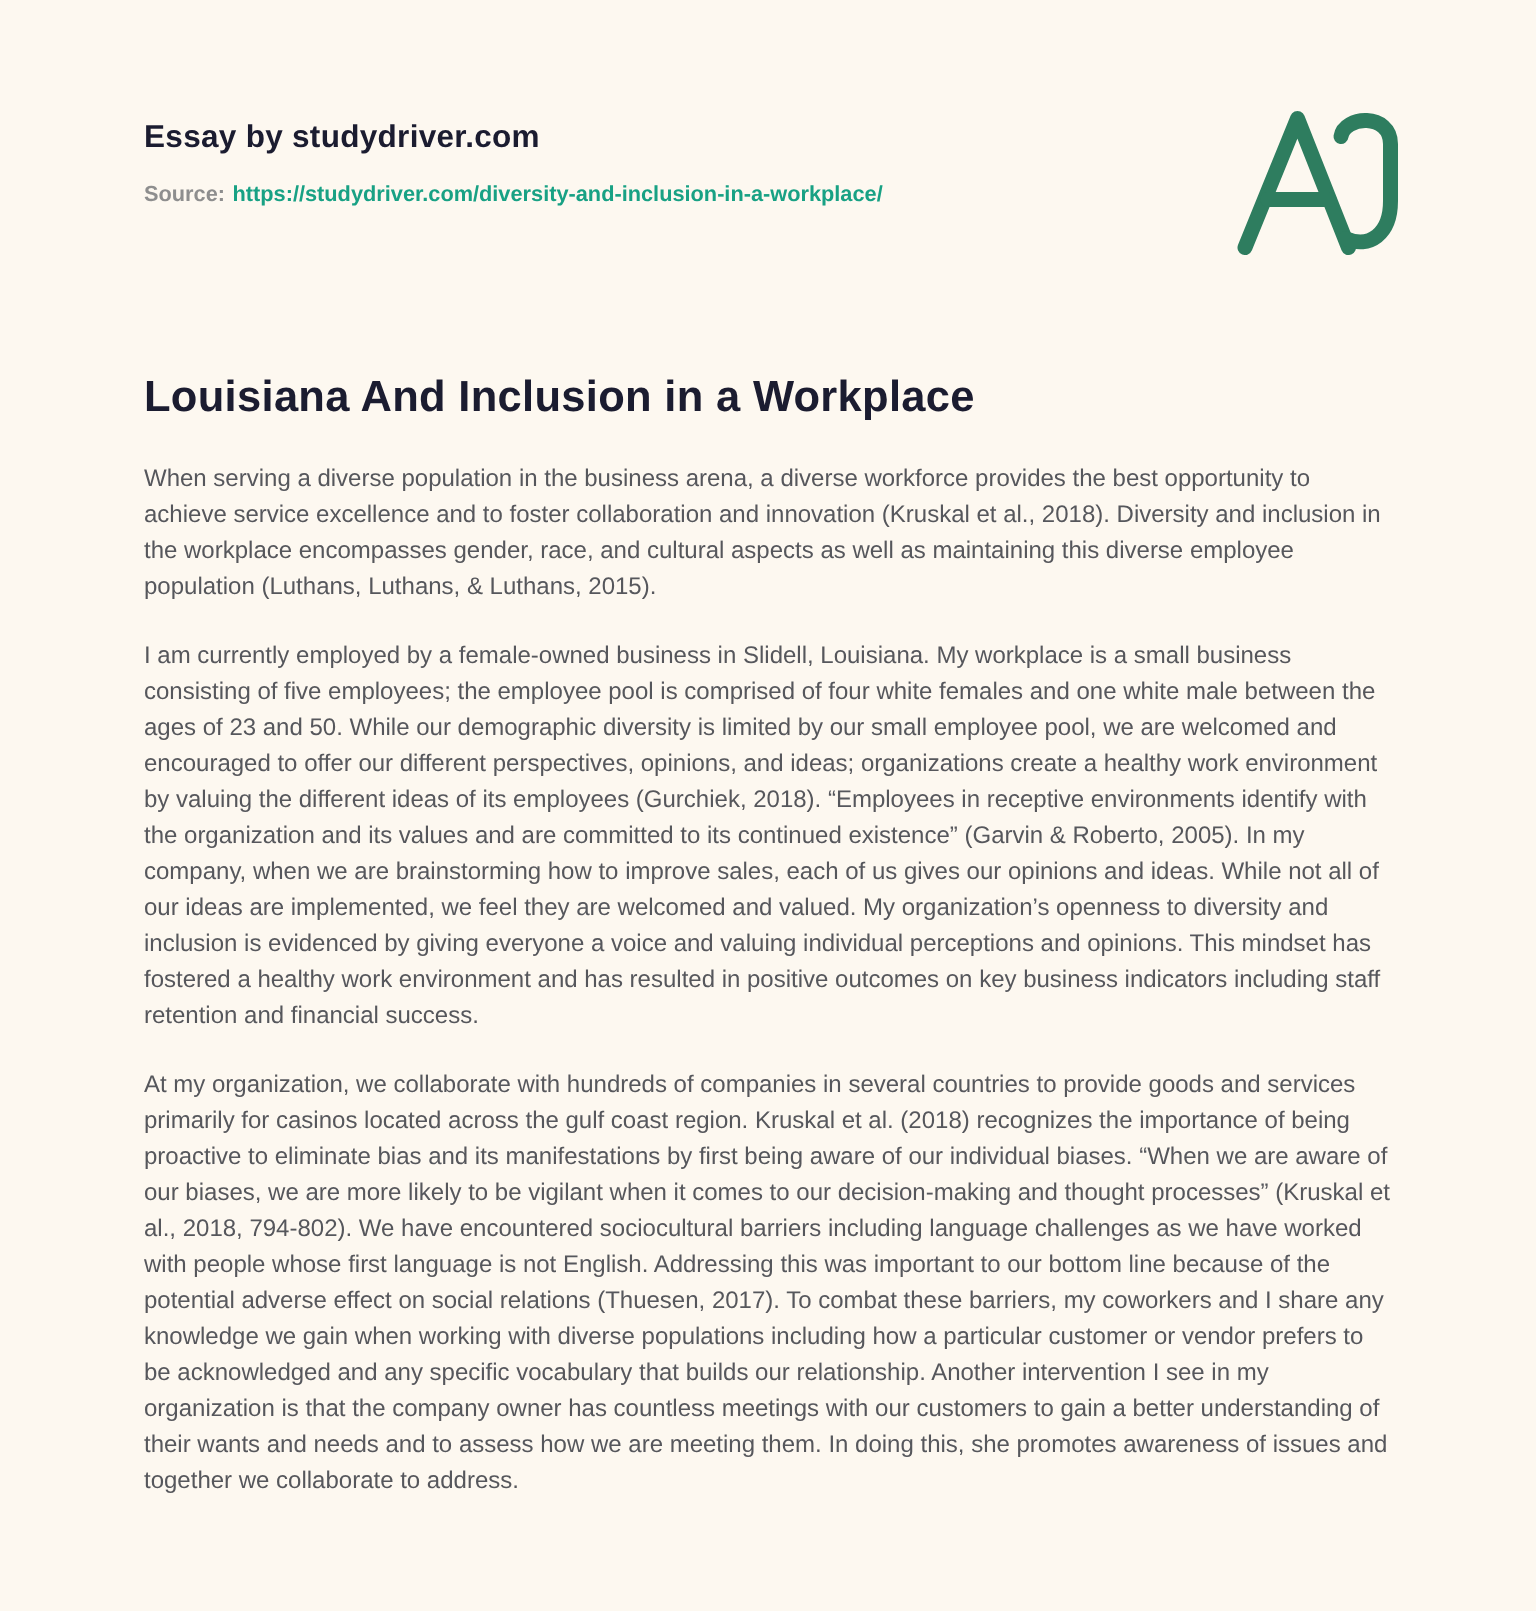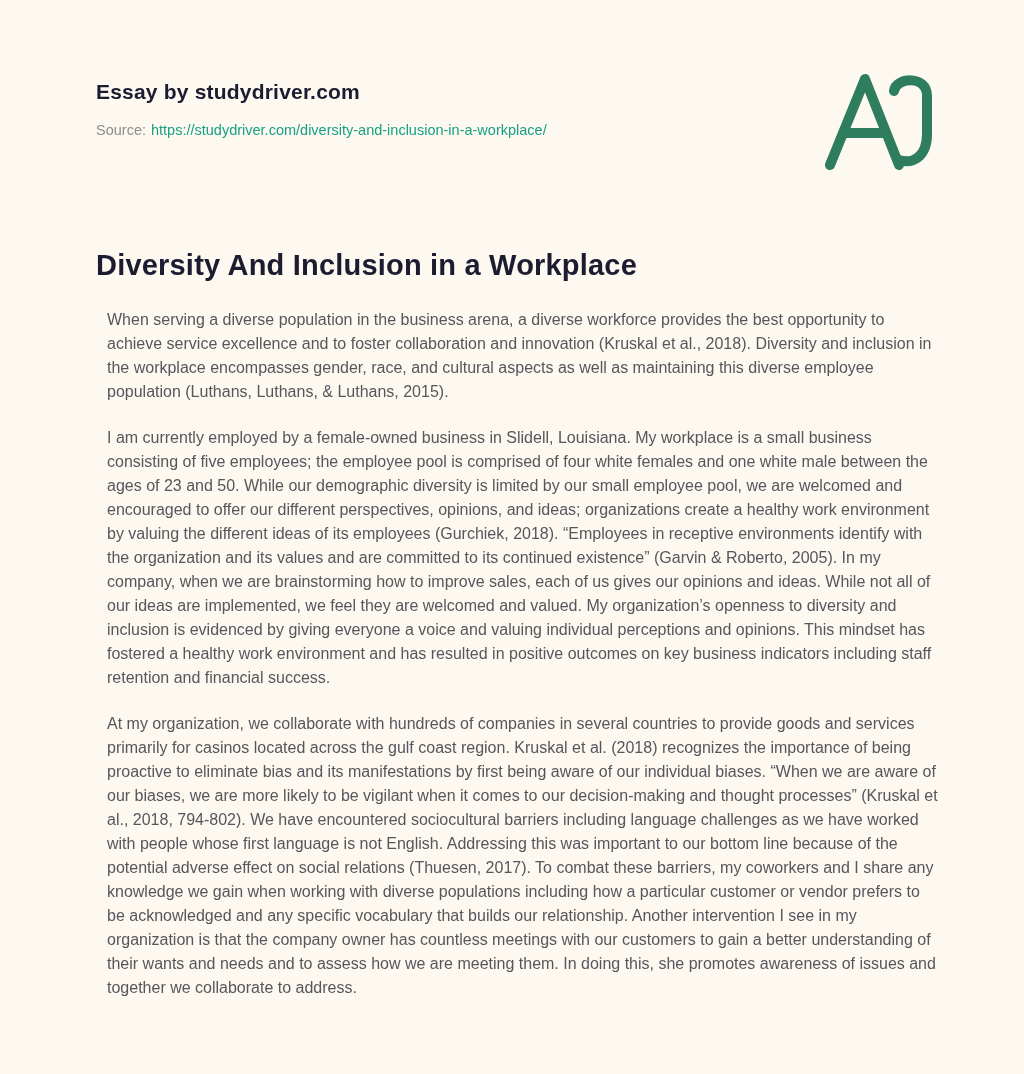--- a/index.html
+++ b/index.html
@@ -22,20 +22,21 @@
     margin: 0;
     font-size: 21px;
     font-weight: 700;
     color: var(--heading, #2e2e3f);
     letter-spacing: 0.2px;
   }
   .source-line {
     margin: 17px 0 0 0;
     font-size: 14.5px;
     line-height: 18px;
+    font-weight: bold;
   }
   .source-label { color: var(--source-label, #8e8e8e); margin-right: 5px; }
   .source-link { color: var(--link, #18a184); text-decoration: none; cursor: pointer; }
   .logo {
     position: absolute;
     top: -8px;
     right: -14px;
     width: 118px;
     height: 98px;
   }
@@ -46,21 +47,21 @@
     stroke-linejoin: round;
   }
   .title {
     margin: 110px 0 0 0;
     font-size: 29px;
     font-weight: 700;
     color: var(--heading, #1b1c30);
     letter-spacing: 0.2px;
   }
   .para {
-    margin: 22px 0 0 11px;
+    margin: 22px 0 0 0;
     width: 834px;
     font-size: 16px;
     line-height: 24px;
     color: var(--body-text, #56575c);
   }
   .para:first-of-type { margin-top: 26px; }
 </style>
 </head>
 <body>
 
@@ -77,21 +78,21 @@
     <div class="logo">
       <svg width="118" height="98" viewBox="0 0 118 98" xmlns="http://www.w3.org/2000/svg" aria-hidden="true">
         <path d="M6 93 L41 7 L75 93" stroke-width="10"></path>
         <path d="M21 61 L62 61" stroke-width="10"></path>
         <path d="M70 19 C72 5 103 3 103 24 L103 62 C103 84 89 94 73 87" stroke-width="10"></path>
       </svg>
     </div>
   </header>
 
   <main class="content">
-    <h1 class="title">Diversity And Inclusion in a Workplace</h1>
+    <h1 class="title">Louisiana And Inclusion in a Workplace</h1>
 
     <p class="para">When serving a diverse population in the business arena, a diverse workforce provides the best opportunity to achieve service excellence and to foster collaboration and innovation (Kruskal et al., 2018). Diversity and inclusion in the workplace encompasses gender, race, and cultural aspects as well as maintaining this diverse employee population (Luthans, Luthans, &amp; Luthans, 2015).</p>
 
     <p class="para">I am currently employed by a female-owned business in Slidell, Louisiana. My workplace is a small business consisting of five employees; the employee pool is comprised of four white females and one white male between the ages of 23 and 50. While our demographic diversity is limited by our small employee pool, we are welcomed and encouraged to offer our different perspectives, opinions, and ideas; organizations create a healthy work environment by valuing the different ideas of its employees (Gurchiek, 2018). “Employees in receptive environments identify with the organization and its values and are committed to its continued existence” (Garvin &amp; Roberto, 2005). In my company, when we are brainstorming how to improve sales, each of us gives our opinions and ideas. While not all of our ideas are implemented, we feel they are welcomed and valued. My organization’s openness to diversity and inclusion is evidenced by giving everyone a voice and valuing individual perceptions and opinions. This mindset has fostered a healthy work environment and has resulted in positive outcomes on key business indicators including staff retention and financial success.</p>
 
     <p class="para">At my organization, we collaborate with hundreds of companies in several countries to provide goods and services primarily for casinos located across the gulf coast region. Kruskal et al. (2018) recognizes the importance of being proactive to eliminate bias and its manifestations by first being aware of our individual biases. “When we are aware of our biases, we are more likely to be vigilant when it comes to our decision-making and thought processes” (Kruskal et al., 2018, 794-802). We have encountered sociocultural barriers including language challenges as we have worked with people whose first language is not English. Addressing this was important to our bottom line because of the potential adverse effect on social relations (Thuesen, 2017). To combat these barriers, my coworkers and I share any knowledge we gain when working with diverse populations including how a particular customer or vendor prefers to be acknowledged and any specific vocabulary that builds our relationship. Another intervention I see in my organization is that the company owner has countless meetings with our customers to gain a better understanding of their wants and needs and to assess how we are meeting them. In doing this, she promotes awareness of issues and together we collaborate to address.</p>
 
   </main>
 
 </div>

